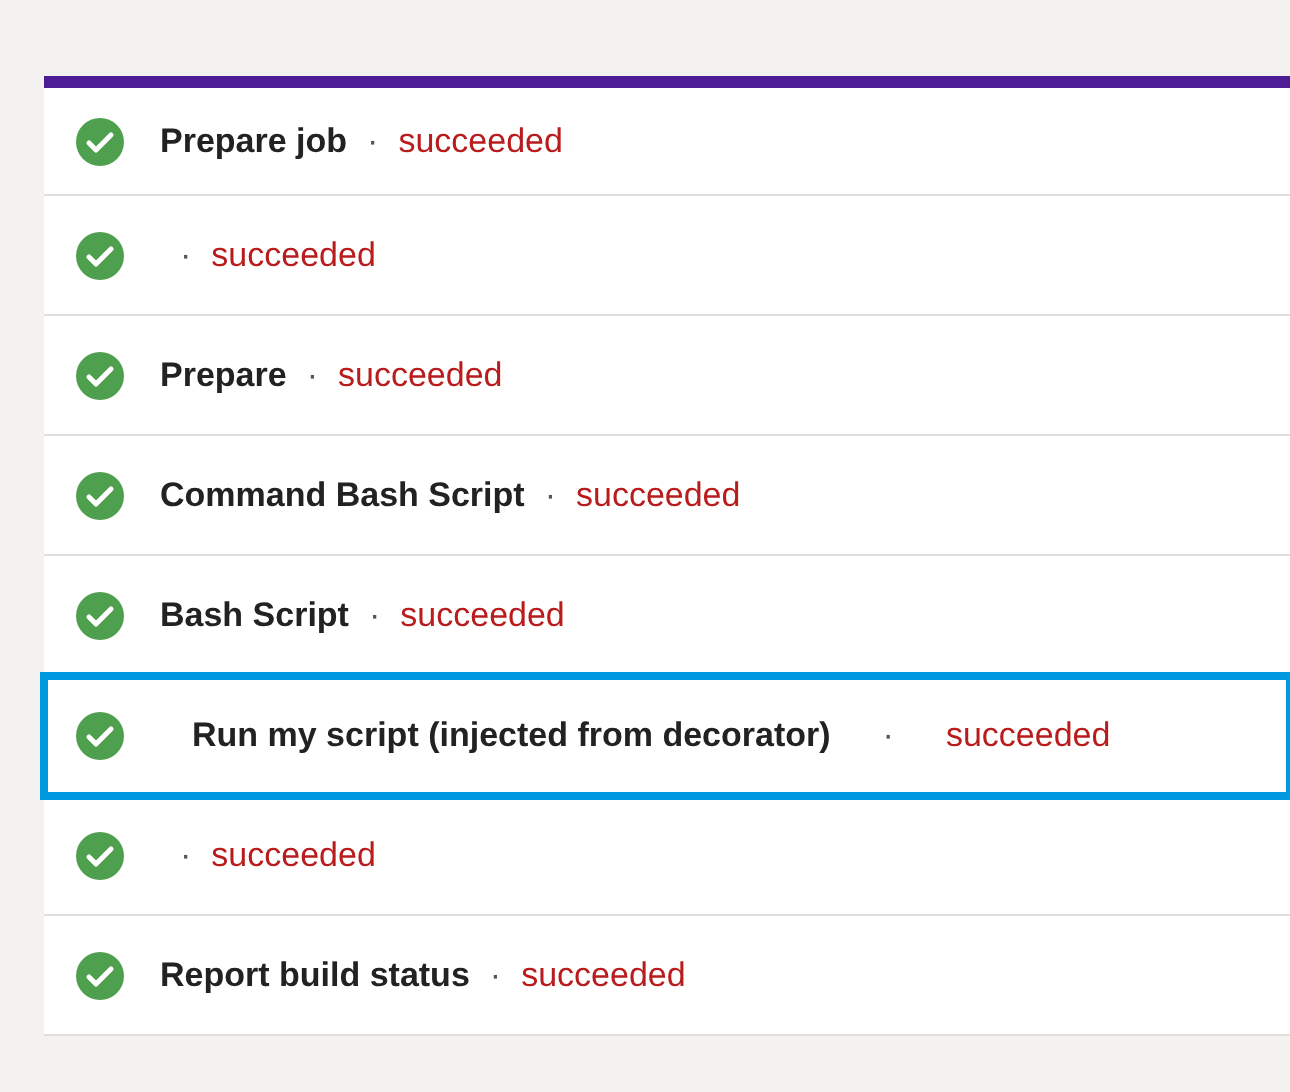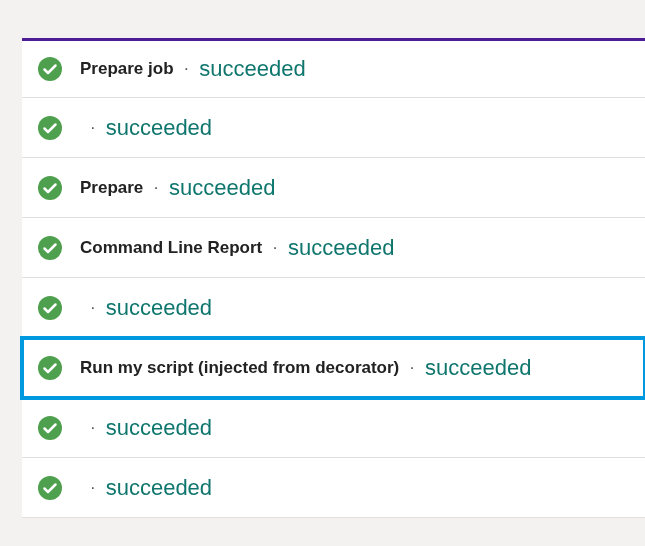--- a/index.html
+++ b/index.html
@@ -20,26 +20,27 @@
     }
     .step-row {
       display: flex;
       align-items: center;
       padding: 14px 16px 14px 16px;
       border-bottom: 1px solid #e1dfdd;
       min-height: 60px;
       position: relative;
     }
     .step-row:first-child {
-      border-top: 3px solid #4c1d95;
+      border-top: 6px solid #4c1d95;
     }
     .step-row.highlighted {
       outline: 4px solid #0099e0;
       outline-offset: -2px;
       z-index: 2;
+      gap: 16px;
     }
     .status-icon {
       width: 24px;
       height: 24px;
       flex-shrink: 0;
       margin-right: 18px;
     }
     .status-icon svg {
       width: 24px;
       height: 24px;
@@ -50,22 +51,22 @@
       font-weight: 600;
       color: #222222;
       white-space: nowrap;
     }
     .separator {
       font-size: 17px;
       color: #555555;
       margin: 0 10px;
     }
     .status-text {
-      font-size: 22px;
-      color: #0f766e;
+      font-size: 17px;
+      color: #b91c1c;
       font-weight: 400;
     }
   </style>
 </head>
 <body>
 
 <div class="step-list">
   <div class="step-row">
     <span class="status-icon">
       <svg viewBox="0 0 24 24">
@@ -98,31 +99,32 @@
     <span class="separator">·</span>
     <span class="status-text">succeeded</span>
   </div>
   <div class="step-row">
     <span class="status-icon">
       <svg viewBox="0 0 24 24">
           <circle cx="12" cy="12" r="12" fill="#4ea04e"></circle>
           <path d="M6.5 12.5 L10 16 L17.5 8.5" stroke="#ffffff" stroke-width="2.5" fill="none" stroke-linecap="round" stroke-linejoin="round"></path>
         </svg>
     </span>
-    <span class="step-name">Command Line Report</span>
+    <span class="step-name">Command Bash Script</span>
     <span class="separator">·</span>
     <span class="status-text">succeeded</span>
   </div>
   <div class="step-row">
     <span class="status-icon">
       <svg viewBox="0 0 24 24">
           <circle cx="12" cy="12" r="12" fill="#4ea04e"></circle>
           <path d="M6.5 12.5 L10 16 L17.5 8.5" stroke="#ffffff" stroke-width="2.5" fill="none" stroke-linecap="round" stroke-linejoin="round"></path>
         </svg>
     </span>
+    <span class="step-name">Bash Script</span>
     <span class="separator">·</span>
     <span class="status-text">succeeded</span>
   </div>
   <div class="step-row highlighted">
     <span class="status-icon">
       <svg viewBox="0 0 24 24">
           <circle cx="12" cy="12" r="12" fill="#4ea04e"></circle>
           <path d="M6.5 12.5 L10 16 L17.5 8.5" stroke="#ffffff" stroke-width="2.5" fill="none" stroke-linecap="round" stroke-linejoin="round"></path>
         </svg>
     </span>
@@ -140,16 +142,17 @@
     <span class="separator">·</span>
     <span class="status-text">succeeded</span>
   </div>
   <div class="step-row">
     <span class="status-icon">
       <svg viewBox="0 0 24 24">
           <circle cx="12" cy="12" r="12" fill="#4ea04e"></circle>
           <path d="M6.5 12.5 L10 16 L17.5 8.5" stroke="#ffffff" stroke-width="2.5" fill="none" stroke-linecap="round" stroke-linejoin="round"></path>
         </svg>
     </span>
+    <span class="step-name">Report build status</span>
     <span class="separator">·</span>
     <span class="status-text">succeeded</span>
   </div>
 </div>
 
 </body></html>

